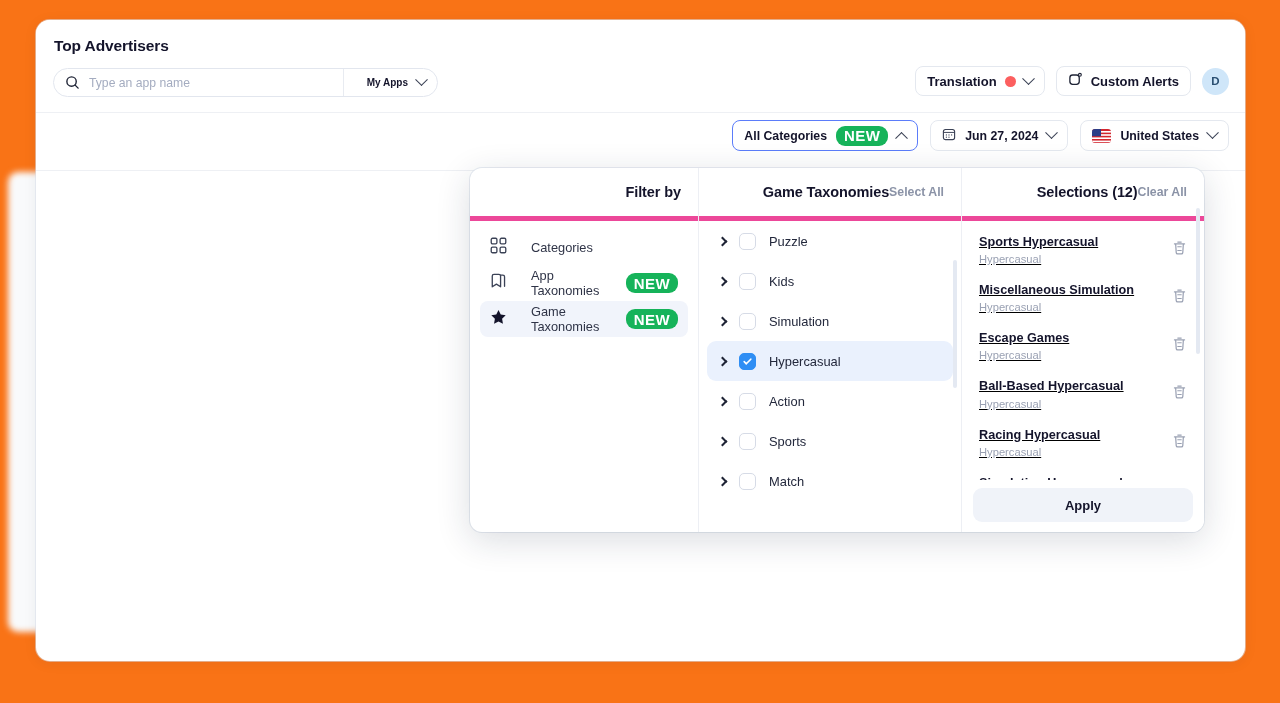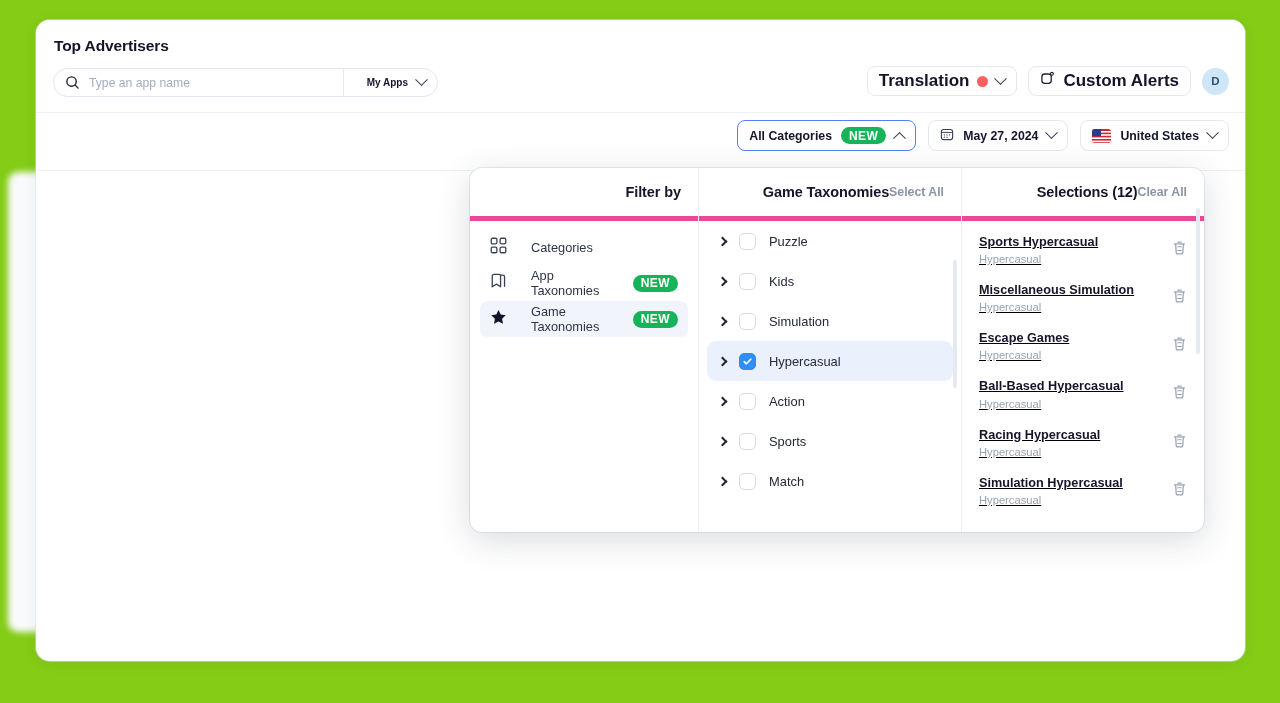--- a/index.html
+++ b/index.html
@@ -5,21 +5,21 @@
   * { box-sizing: border-box; margin: 0; padding: 0; }
   html, body {
     width: 1280px; height: 703px;
     background: #ffffff;
     font-family: "Liberation Sans", sans-serif;
     overflow: hidden;
   }
   #root {
     position: relative;
     width: 1280px; height: 703px;
-    background: #84cc16;
+    background: #f97316;
   }
 
   
   .card {
     position: absolute;
     left: 36px; top: 20px;
     width: 1209px; height: 641px;
     background: #ffffff;
     border-radius: 14px;
     box-shadow: 0 2px 14px rgba(30,40,70,0.07), 0 0 0 1px rgba(225,230,240,0.55);
@@ -61,21 +61,21 @@
     position: absolute; right: 11px; top: 0; height: 100%;
     display: flex; align-items: center; gap: 9px;
     font-size: 10px; font-weight: 700; color: #14142b;
     cursor: pointer;
   }
 
   .hdr-right { position: absolute; right: 16px; top: 46px; display: flex; align-items: center; gap: 11px; }
   .pill {
     height: 30px; border: 1px solid #e4e8ef; border-radius: 8px;
     background: #fff; display: flex; align-items: center; gap: 8px;
-    padding: 0 11px; font-size: 17px; font-weight: 700; color: #14142b;
+    padding: 0 11px; font-size: 13px; font-weight: 700; color: #14142b;
     cursor: pointer; white-space: nowrap;
   }
   .red-dot { width: 11px; height: 11px; border-radius: 50%; background: #fc5f5f; display: inline-block; }
   .avatar {
     width: 27px; height: 27px; border-radius: 50%;
     background: #cfe6f9; color: #2a4f72;
     font-size: 11.5px; font-weight: 700;
     display: flex; align-items: center; justify-content: center;
     cursor: pointer;
   }
@@ -89,21 +89,21 @@
     position: absolute; right: 16px; top: 7px;
     display: flex; align-items: flex-start; gap: 12px;
   }
   .fpill {
     height: 31px; border: 1px solid #e4e8ef; border-radius: 8px; background: #fff;
     display: flex; align-items: center; gap: 9px; padding: 0 11px;
     font-size: 12.3px; font-weight: 700; color: #14142b; cursor: pointer; white-space: nowrap;
   }
   .fpill.active { border: 1.5px solid #5b7cfa; }
   .badge-new {
-    background: #16b35a; color: #fff; font-size: 12px; font-weight: 700;
+    background: #16b35a; color: #fff; font-size: 15px; font-weight: 700;
     letter-spacing: 0.4px; border-radius: 9px; padding: 2.5px 8px; line-height: 1;
   }
   .chev { width: 9px; height: 9px; border-right: 1.6px solid #3b4256; border-bottom: 1.6px solid #3b4256; }
   .chev.down { transform: rotate(45deg) translate(-2px,-2px); }
   .chev.up { transform: rotate(-135deg) translate(-2px,-2px); }
   .flag {
     width: 19px; height: 14px; border-radius: 3px; overflow: hidden;
     display: inline-block; position: relative; flex: none;
   }
 
@@ -417,21 +417,21 @@
             <svg width="14" height="14" viewBox="0 0 16 16" fill="none">
               <rect x="1.6" y="2.8" width="12.8" height="11.6" rx="2.4" stroke="#3b4256" stroke-width="1.3"></rect>
               <line x1="1.6" y1="6.2" x2="14.4" y2="6.2" stroke="#3b4256" stroke-width="1.1"></line>
               <circle cx="5" cy="9" r="0.7" fill="#3b4256"></circle>
                 <circle cx="8" cy="9" r="0.7" fill="#3b4256"></circle>
               <circle cx="11" cy="9" r="0.7" fill="#3b4256"></circle>
                 <circle cx="5" cy="11.6" r="0.7" fill="#3b4256"></circle>
               <circle cx="8" cy="11.6" r="0.7" fill="#3b4256"></circle>
             </svg>
           </span>
-          <span>May 27, 2024</span>
+          <span>Jun 27, 2024</span>
           <span class="chev down"></span>
         </div>
         <div class="fpill">
           <span class="flag">
             <svg width="19" height="14" viewBox="0 0 19 14">
               <rect width="19" height="14" fill="#d3262f"></rect>
               <rect y="2" width="19" height="1.6" fill="#fff"></rect>
               <rect y="5.2" width="19" height="1.6" fill="#fff"></rect>
               <rect y="8.4" width="19" height="1.6" fill="#fff"></rect>
               <rect y="11.6" width="19" height="1.6" fill="#fff"></rect>
@@ -601,16 +601,19 @@
             </div>
             <span class="trash"><svg width="15" height="16" viewBox="0 0 16 17" fill="none">
                 <path d="M2.6 4.2h10.8" stroke="#9aa1b3" stroke-width="1.3" stroke-linecap="round"></path>
                 <path d="M6.2 2.2h3.6" stroke="#9aa1b3" stroke-width="1.3" stroke-linecap="round"></path>
                 <path d="M3.9 4.2l.6 9.2a1.5 1.5 0 0 0 1.5 1.4h4a1.5 1.5 0 0 0 1.5-1.4l.6-9.2" stroke="#9aa1b3" stroke-width="1.3" stroke-linejoin="round"></path>
                 <path d="M6.1 7.1h3.8M6.1 11.1h3.8" stroke="#9aa1b3" stroke-width="1.1" stroke-linecap="round"></path>
               </svg></span>
           </div>
         </div>
       <div class="scroll-track" style="right:4px; top:40px; height:146px; background:#e4e9f2;"></div>
+      <div class="apply-wrap">
+        <button class="apply-btn">Apply</button>
+      </div>
     </div>
   </div>
 
 </div>
 
 </body></html>

